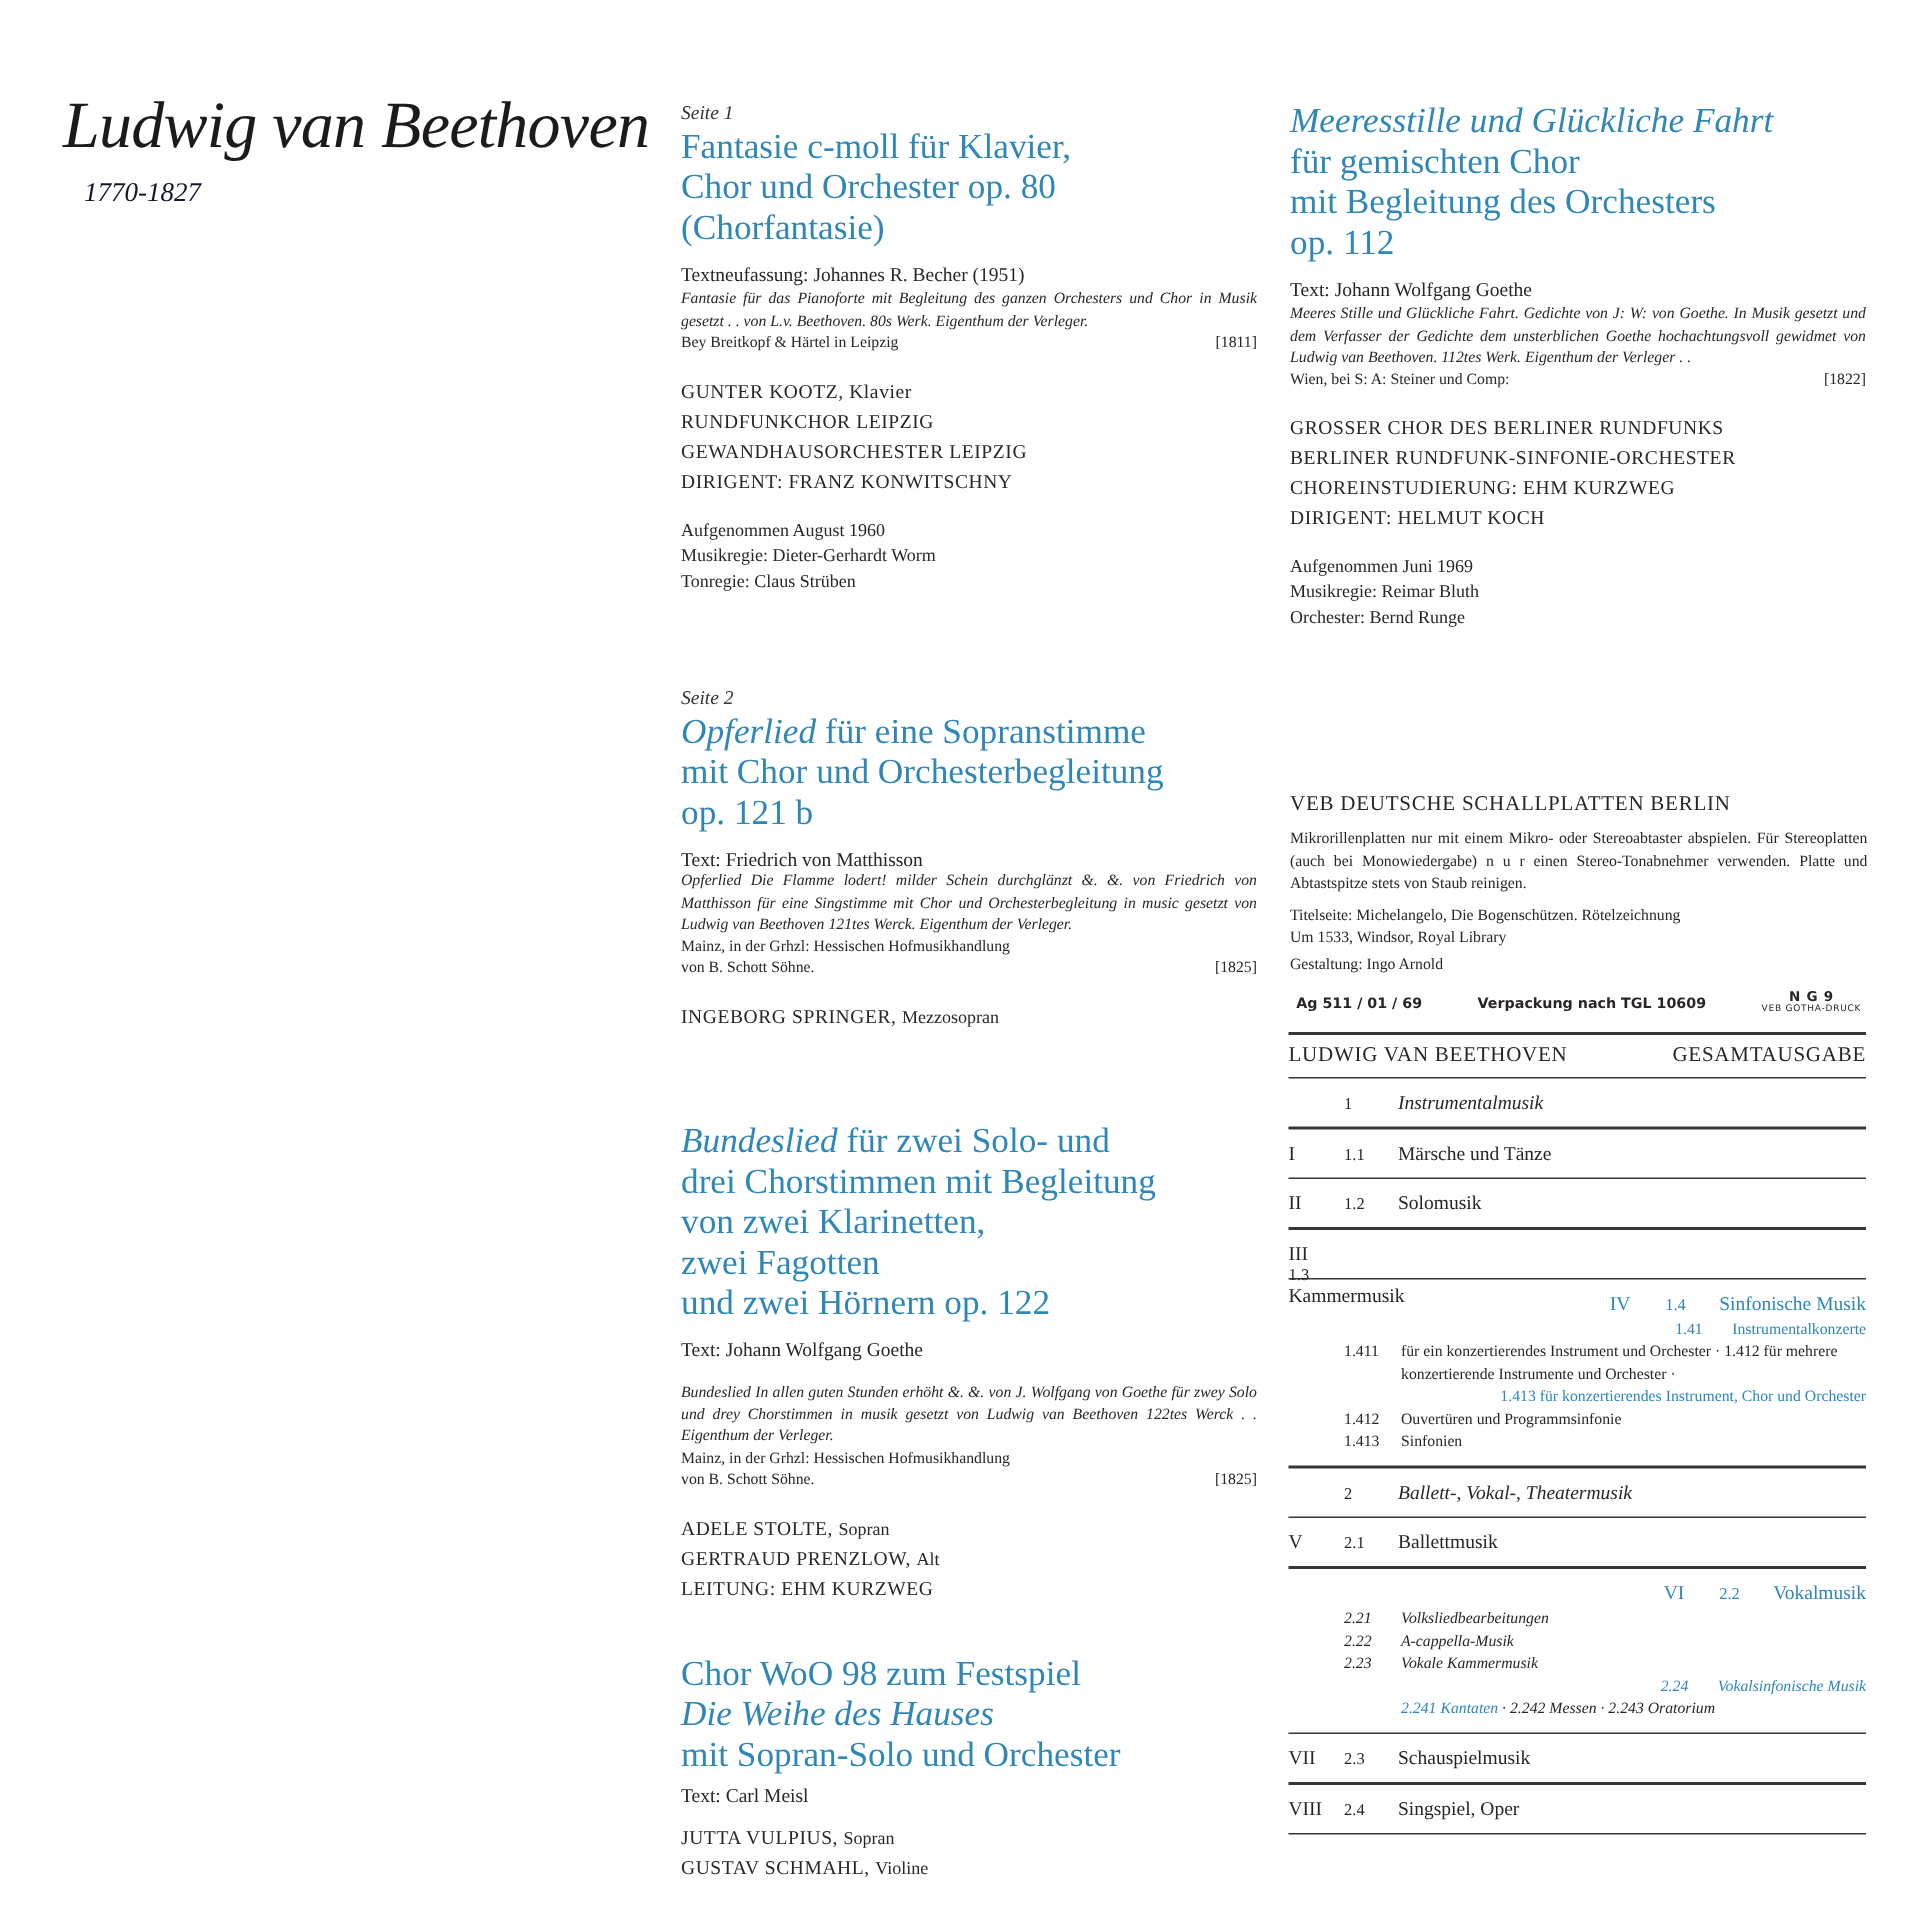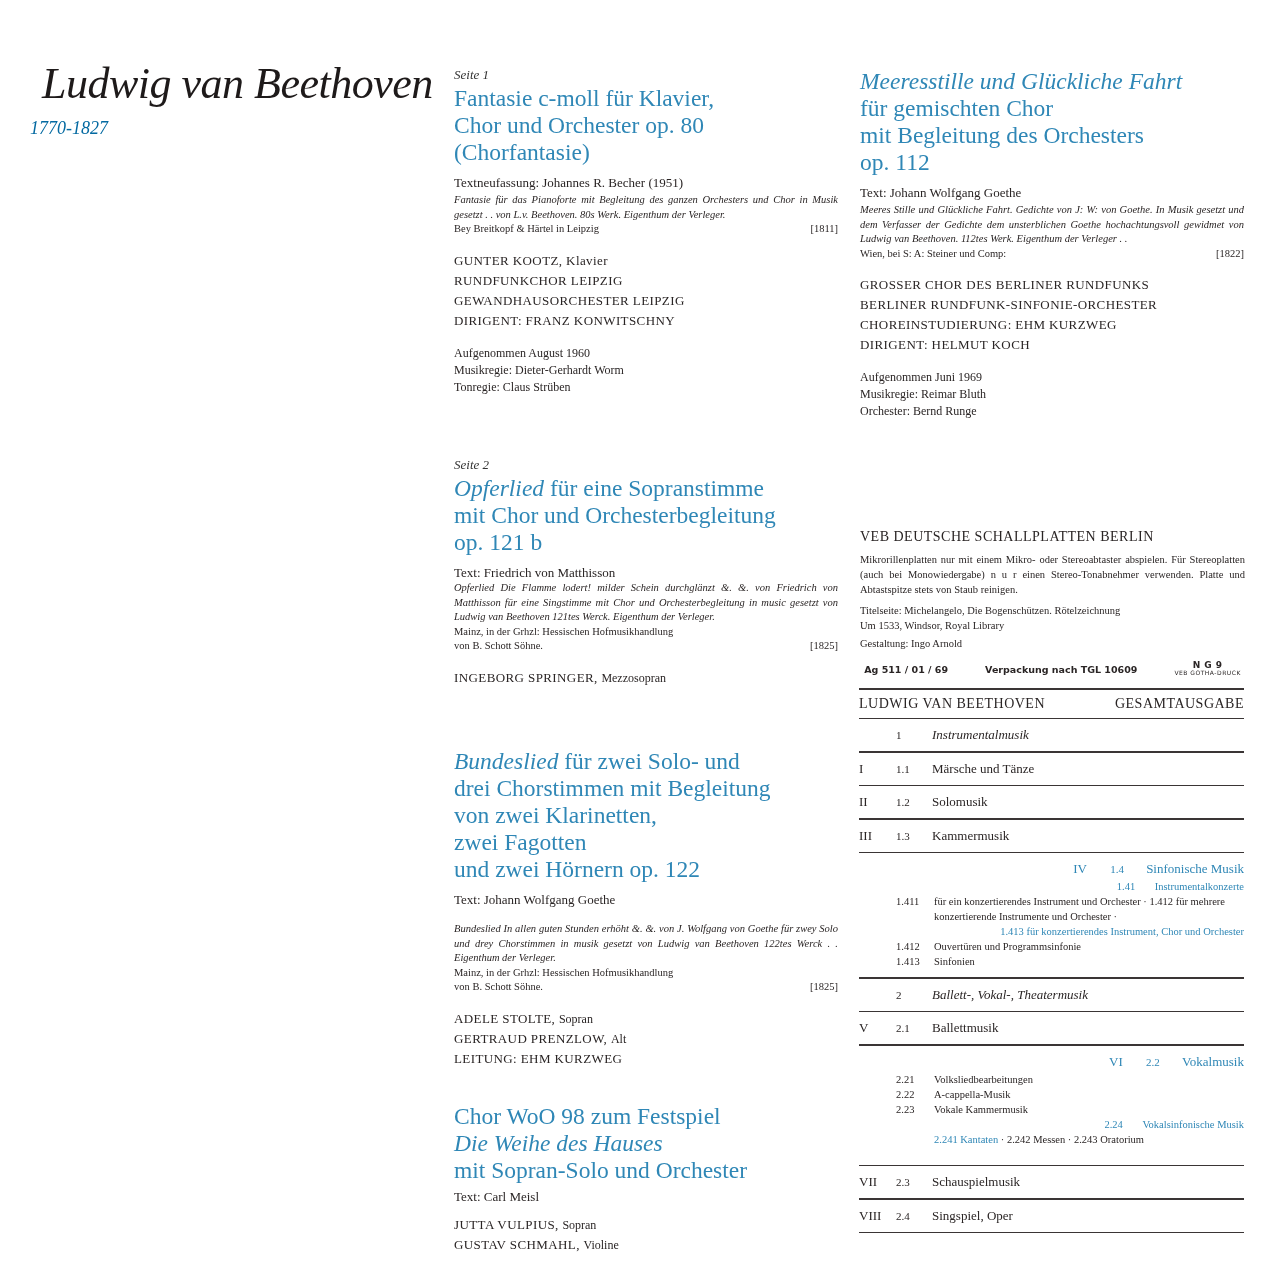--- a/index.html
+++ b/index.html
@@ -3,21 +3,21 @@
 <meta charset="utf-8">
 <style>
   html, body { margin:0; padding:0; }
   body {
     width:1280px; height:1280px; background:#ffffff; position:relative; overflow:hidden;
     font-family:"Liberation Serif","DejaVu Serif",serif; color:#2a2525;
   }
   .abs { position:absolute; }
   .blue { color:#2f87b6;justify-content:flex-end; }
   .composer { left:42px; top:62px; font-size:44px; font-style:italic; letter-spacing:-0.5px; color:#1e1a1a; line-height:1; white-space:nowrap; }
-  .years { left:30px; top:118px; font-size:18px; font-style:italic; color:#0369a1;font-family:Liberation Serif, serif; }
+  .years { left:56px; top:118px; font-size:18px; font-style:italic; color:#0f172a;font-family:Liberation Serif, serif; }
 
   .col { position:absolute; width:384px; }
   .col-mid { left:454px; }
   .col-right { left:860px; }
 
   .seite { font-size:13px; font-style:italic; color:#333; line-height:16px; }
   .wtitle { font-size:23.5px; line-height:27px; color:#2f87b6; margin-top:2px; }
   .wtitle i { font-style:italic; }
   .textline { font-size:13px; line-height:17px; margin-top:8px; color:#2a2525; }
   .orig { font-size:10.5px; line-height:14.5px; font-style:italic; color:#2a2525; text-align:justify; }
@@ -195,21 +195,21 @@
     <span class="num">1.1</span>
     <span class="label">Märsche und Tänze</span>
   </div>
   <div class="rule"></div>
   <div class="row" style="padding-top:8px;">
     <span class="roman">II</span>
     <span class="num">1.2</span>
     <span class="label">Solomusik</span>
   </div>
   <div class="rule"></div>
-  <div class="row" style="padding-top:8px;">
+  <div class="row" style="padding-top:8px;flex-direction:column;">
     <span class="roman">III</span>
     <span class="num">1.3</span>
     <span class="label">Kammermusik</span>
   </div>
   <div class="rule"></div>
 
   <div class="row blue" style="padding-top:8px; height:26px;">
     <span class="roman">IV</span>
     <span class="num">1.4</span>
     <span class="label">Sinfonische Musik</span>
@@ -249,21 +249,21 @@
     <span class="num">2.1</span>
     <span class="label">Ballettmusik</span>
   </div>
   <div class="rule"></div>
 
   <div class="row blue" style="padding-top:8px; height:26px;">
     <span class="roman">VI</span>
     <span class="num">2.2</span>
     <span class="label">Vokalmusik</span>
   </div>
-  <div class="subblock" style="padding-bottom:18px;">
+  <div class="subblock" style="padding-bottom:8px;font-style:italic;">
     <div class="sub">
         <span class="sn">2.21</span>
         <span>Volksliedbearbeitungen</span>
       </div>
     <div class="sub">
         <span class="sn">2.22</span>
         <span>A-cappella-Musik</span>
       </div>
     <div class="sub">
         <span class="sn">2.23</span>

